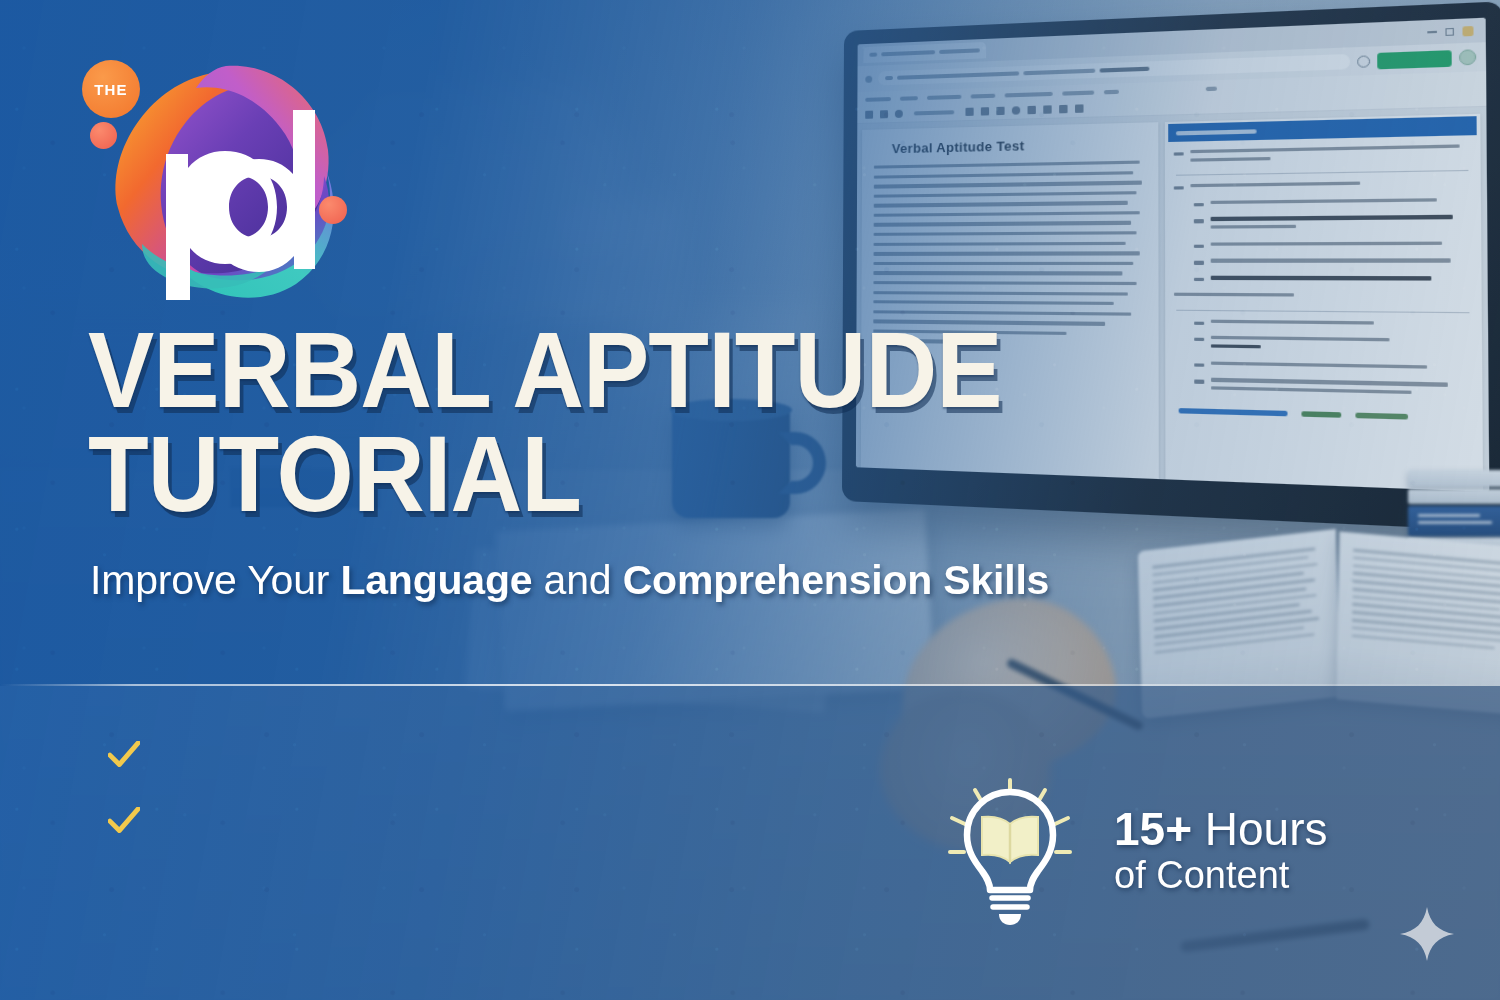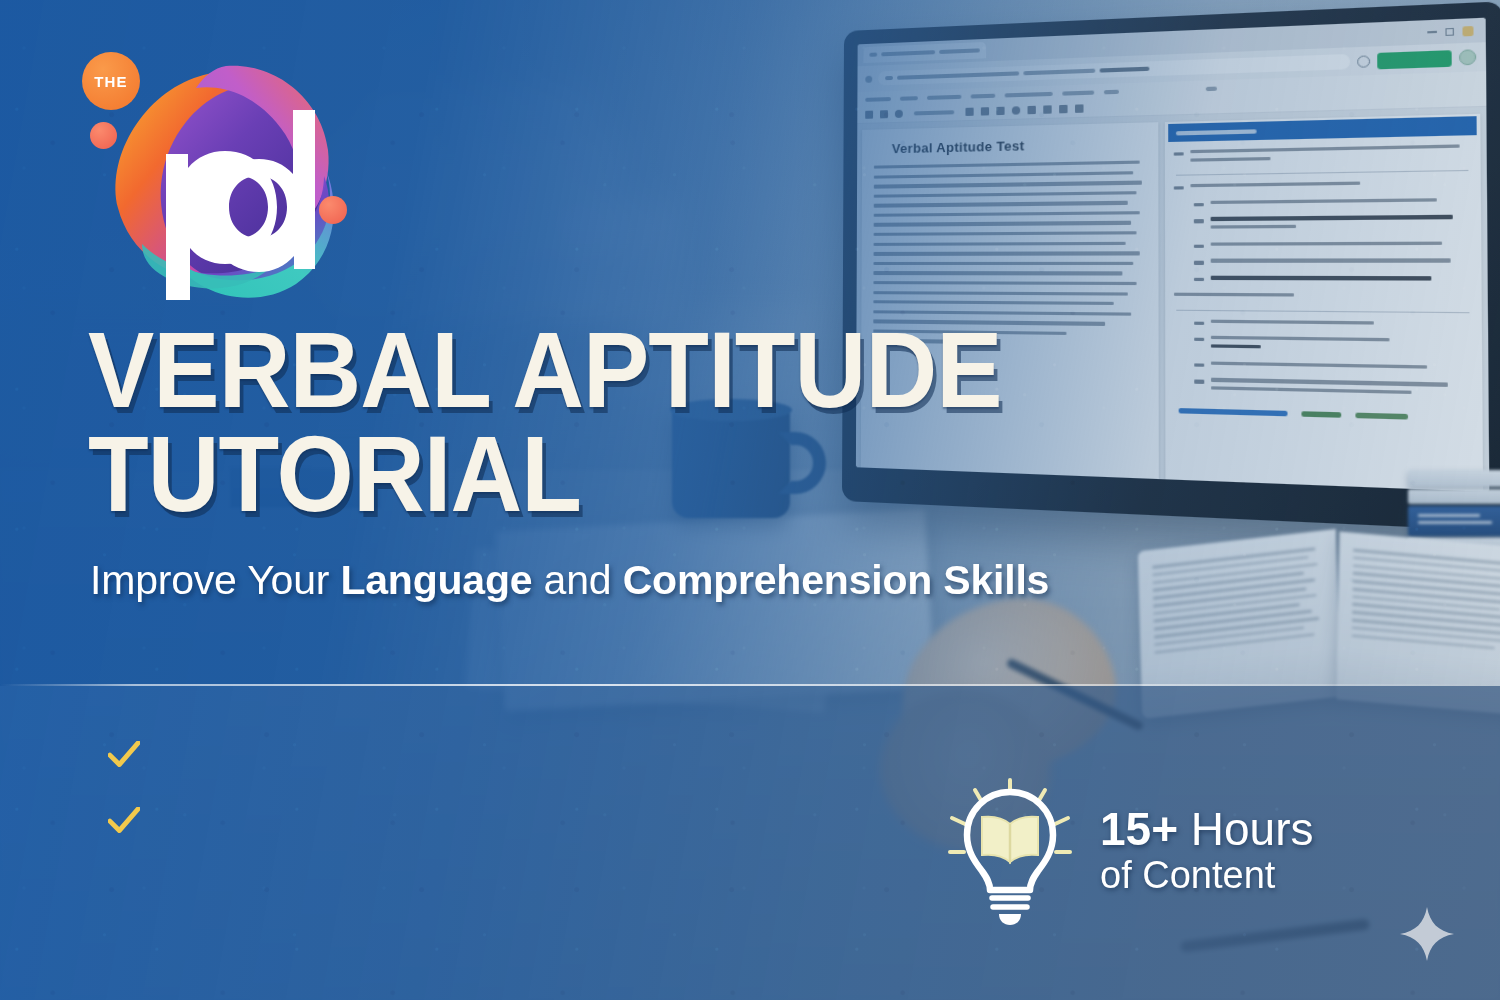--- a/index.html
+++ b/index.html
@@ -204,21 +204,21 @@
   .divider {
     position:absolute; left:0; top:684px; width:1500px; height:2px;
     background:linear-gradient(90deg, rgba(255,255,255,0) 0%, rgba(255,255,255,.62) 9%,
                rgba(255,255,255,.8) 40%, rgba(255,255,255,.55) 72%, rgba(255,255,255,0) 100%);
   }
 
   
   .logo { position:absolute; left:76px; top:48px; width:280px; height:265px; }
   .logo svg { width:100%; height:100%; display:block; }
   .logo-the {
-    position:absolute; left:6px; top:4px; width:58px; height:58px; border-radius:50%;
+    position:absolute; left:6px; top:12px; width:58px; height:58px; border-radius:50%;
     background:radial-gradient(circle at 36% 30%, #fa9a4a, #f2762c);
     display:flex; align-items:center; justify-content:center;
     color:#ffffff; font-weight:700; font-size:15px; letter-spacing:1.2px;
   }
   .logo-dot-s {
     position:absolute; left:14px; top:74px; width:27px; height:27px; border-radius:50%;
     background:radial-gradient(circle at 35% 30%, #fb8a6d, #ef5f4e);
   }
   .logo-dot-r {
     position:absolute; left:243px; top:148px; width:28px; height:28px; border-radius:50%;
@@ -248,21 +248,21 @@
   
   .bullets { position:absolute; left:108px; top:722px; }
   .bullet { display:flex; align-items:center; gap:20px; height:66px; }
   .check { width:32px; flex:none; display:block; }
   .bullet-txt {
     font-size:34px; color:#ffffff; font-weight:400; letter-spacing:-0.1px;
     text-shadow:1px 2px 4px rgba(8,30,60,0.6);
   }
 
   
-  .hours { position:absolute; left:944px; top:776px; display:flex; align-items:center; gap:24px; }
+  .hours { position:absolute; left:944px; top:776px; display:flex; align-items:center; gap:38px; }
   .bulb { width:132px; height:150px; flex:none; }
   .hours-txt { color:#ffffff; text-shadow:1px 2px 5px rgba(8,30,60,0.55); }
   .hours-l1 { font-size:46px; line-height:1.0; white-space:nowrap; }
   .hours-l1 .num { font-weight:700; }
   .hours-l1 .unit { font-weight:400; }
   .hours-l2 { font-size:38px; font-weight:400; line-height:1.12; margin-top:2px; }
 
   
   .sparkle { position:absolute; left:1398px; top:905px; width:58px; height:58px; }
 </style>

